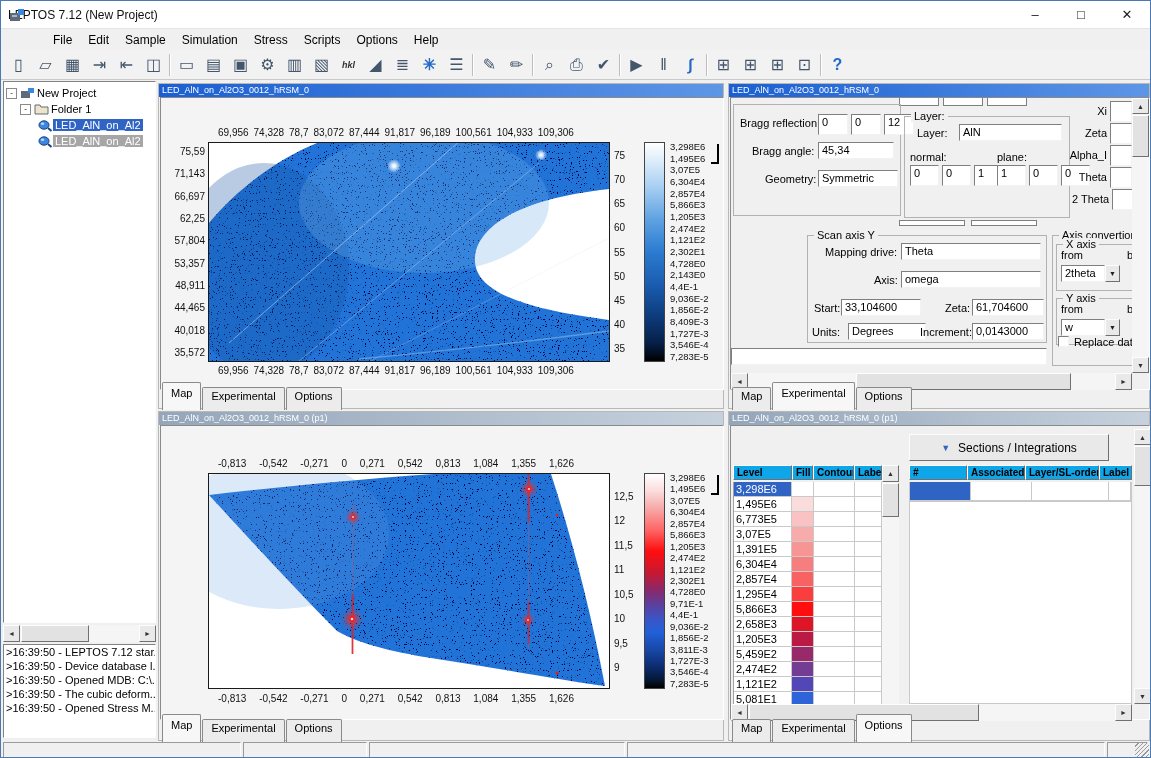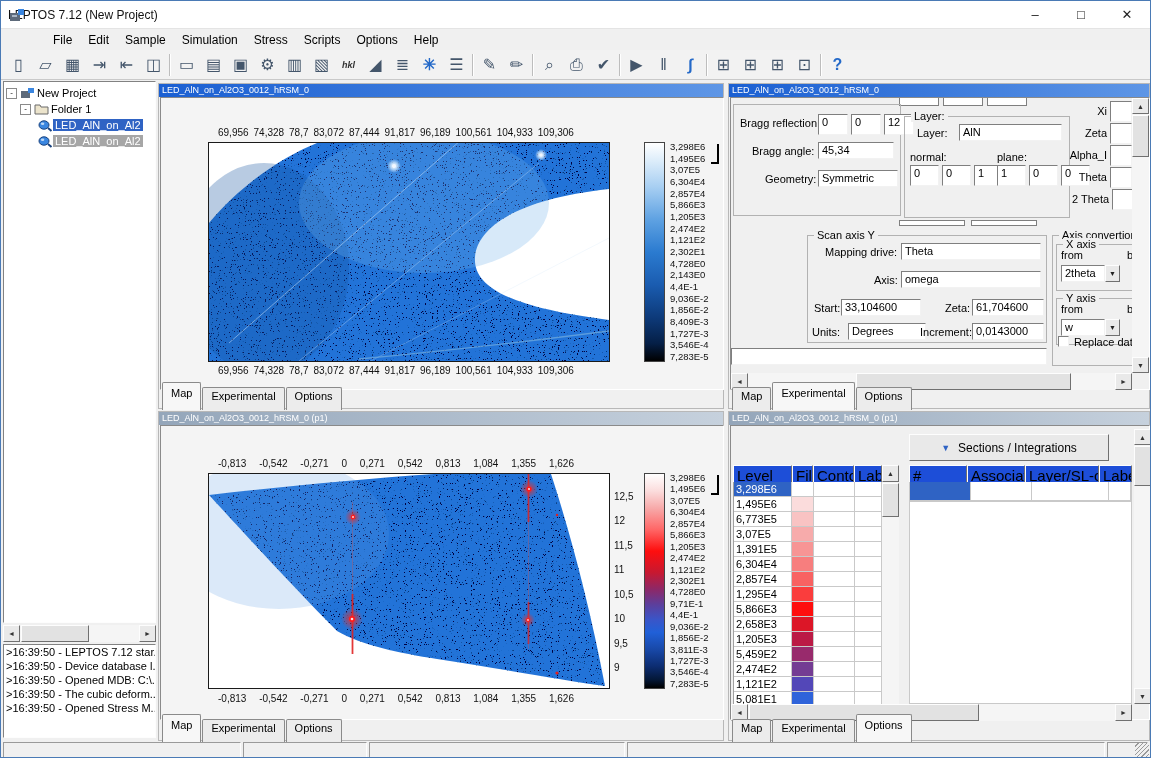--- a/index.html
+++ b/index.html
@@ -49,21 +49,21 @@
   .sc-track{background:#f5f5f5;}
   .sc-thumb{background:#e2e2e2;border:1px solid;border-color:#fdfdfd #707070 #707070 #fdfdfd;}
   
   .tree-row{display:flex;align-items:center;height:16px;font-size:11px;white-space:nowrap;overflow:hidden;}
   .expander{width:9px;height:9px;border:1px solid #8a8a8a;background:#fff;font-size:8px;line-height:7px;text-align:center;margin-right:3px;flex:none;}
   .tree-label{padding:0 2px;}
   .sel-active{background:#2f63c4;color:#fff;}
   .sel-inactive{background:#a6a6a6;color:#fff;}
   .log-row{font-size:11px;line-height:14px;white-space:nowrap;overflow:hidden;color:#000;padding-left:2px;}
   
-  .th{background:#1d4ed8;border:1px solid;border-color:#fdfdfd #707070 #707070 #fdfdfd;font-size:15px;padding:1px 3px;white-space:nowrap;overflow:hidden;}
+  .th{background:#0ea5e9;border:1px solid;border-color:#fdfdfd #707070 #707070 #fdfdfd;font-size:10px;padding:1px 3px;white-space:nowrap;overflow:hidden;font-weight:bold;}
   .lt-row{display:flex;height:15px;}
   .lt-cell{border-right:1px solid #c9c9c9;border-bottom:1px solid #c9c9c9;font-size:11px;line-height:14px;padding-left:2px;white-space:nowrap;overflow:hidden;}
   .statusbar{display:flex;gap:2px;padding:2px 2px 0 2px;}
   .status-pane{height:15px;border:1px solid;border-color:#9a9a9a #fdfdfd #fdfdfd #9a9a9a;background:#f0f0f0;}
   .grip{width:14px;height:14px;background:repeating-linear-gradient(135deg,#f0f0f0 0 2px,#9a9a9a 2px 3px);}
   .chk{width:11px;height:11px;background:#fff;border:1px solid;border-color:#7f7f7f #f2f2f2 #f2f2f2 #7f7f7f;display:inline-block;}
   .drop-btn{width:15px;background:#e9e9e9;border:1px solid;border-color:#fdfdfd #707070 #707070 #fdfdfd;font-size:7px;display:flex;align-items:center;justify-content:center;color:#222;}
   .cutbox{border:1px solid #7f7f7f;border-top:none;background:#fff;}
 </style>
 </head>
@@ -271,20 +271,33 @@
       <span>69,956</span>
           <span>74,328</span>
           <span>78,7</span>
           <span>83,072</span>
           <span>87,444</span>
           <span>91,817</span>
           <span>96,189</span>
           <span>100,561</span>
           <span>104,933</span>
           <span>109,306</span>
+        </div>
+      <div class="abs ticks-y left" style="left:0px;top:48px;width:44px;height:212px">
+
+      <span>75,59</span>
+          <span>71,143</span>
+          <span>66,697</span>
+          <span>62,25</span>
+          <span>57,804</span>
+          <span>53,357</span>
+          <span>48,911</span>
+          <span>44,465</span>
+          <span>40,018</span>
+          <span>35,572</span>
         </div>
       <div class="abs plotbox" style="left:47px;top:44px;width:402px;height:220px">
         <svg width="400" height="218" viewBox="0 0 400 218">
           <defs>
             <filter id="sp1" x="0%" y="0%" width="100%" height="100%">
               <feTurbulence type="fractalNoise" baseFrequency="0.85" numOctaves="2" seed="7" result="n"></feTurbulence>
               <feColorMatrix in="n" type="matrix" values="0 0 0 0 0  0 0 0 0 0  0 0 0 0 0.05  0 0 0 18 -12" result="a"></feColorMatrix>
               <feComposite in="a" in2="SourceAlpha" operator="in" result="spk"></feComposite>
               <feMerge>
                   <feMergeNode in="SourceGraphic"></feMergeNode>
@@ -315,20 +328,32 @@
       <span>69,956</span>
           <span>74,328</span>
           <span>78,7</span>
           <span>83,072</span>
           <span>87,444</span>
           <span>91,817</span>
           <span>96,189</span>
           <span>100,561</span>
           <span>104,933</span>
           <span>109,306</span>
+        </div>
+      <div class="abs ticks-y right" style="left:453px;top:52px;width:24px;height:204px">
+
+      <span>75</span>
+          <span>70</span>
+          <span>65</span>
+          <span>60</span>
+          <span>55</span>
+          <span>50</span>
+          <span>45</span>
+          <span>40</span>
+          <span>35</span>
         </div>
       <div class="abs colorbar cb-top-grad" style="left:483px;top:44px;width:21px;height:220px"></div>
       <div class="abs cb-labels" style="left:509px;top:44px;width:52px;height:220px">
 
       <span>3,298E6</span>
           <span>1,495E6</span>
           <span>3,07E5</span>
           <span>6,304E4</span>
           <span>2,857E4</span>
           <span>5,866E3</span>

